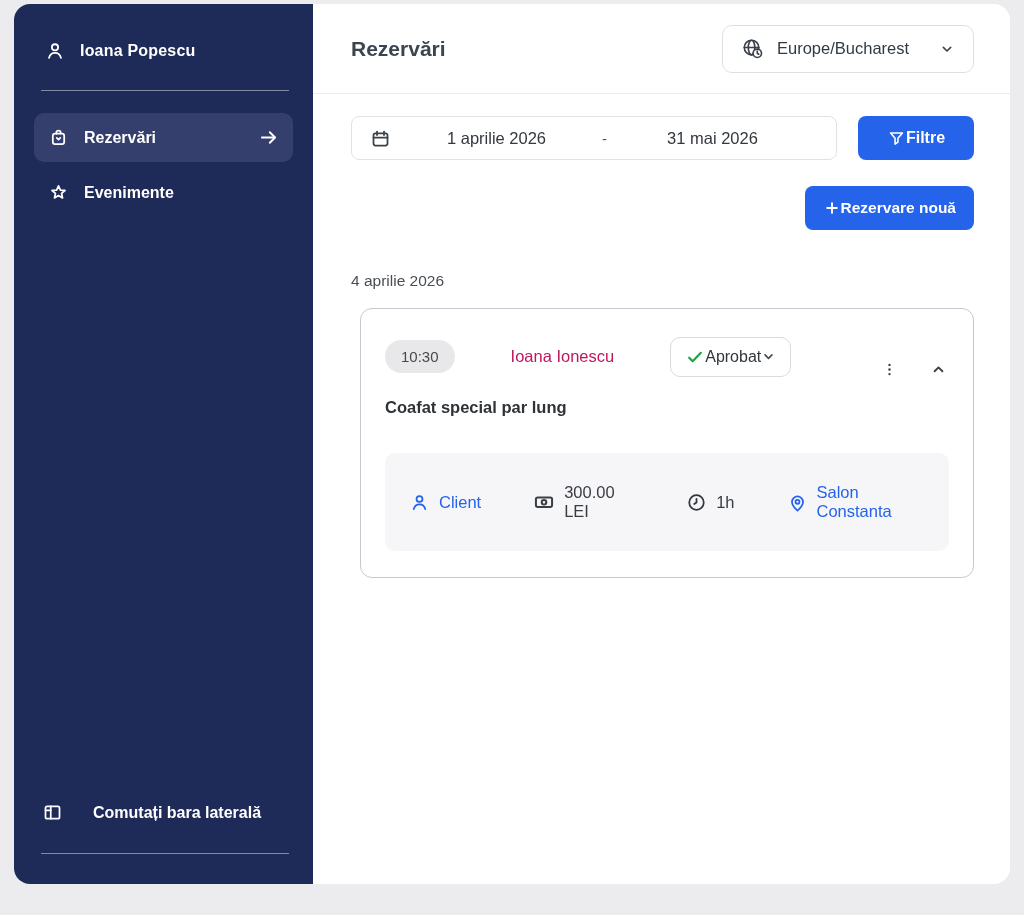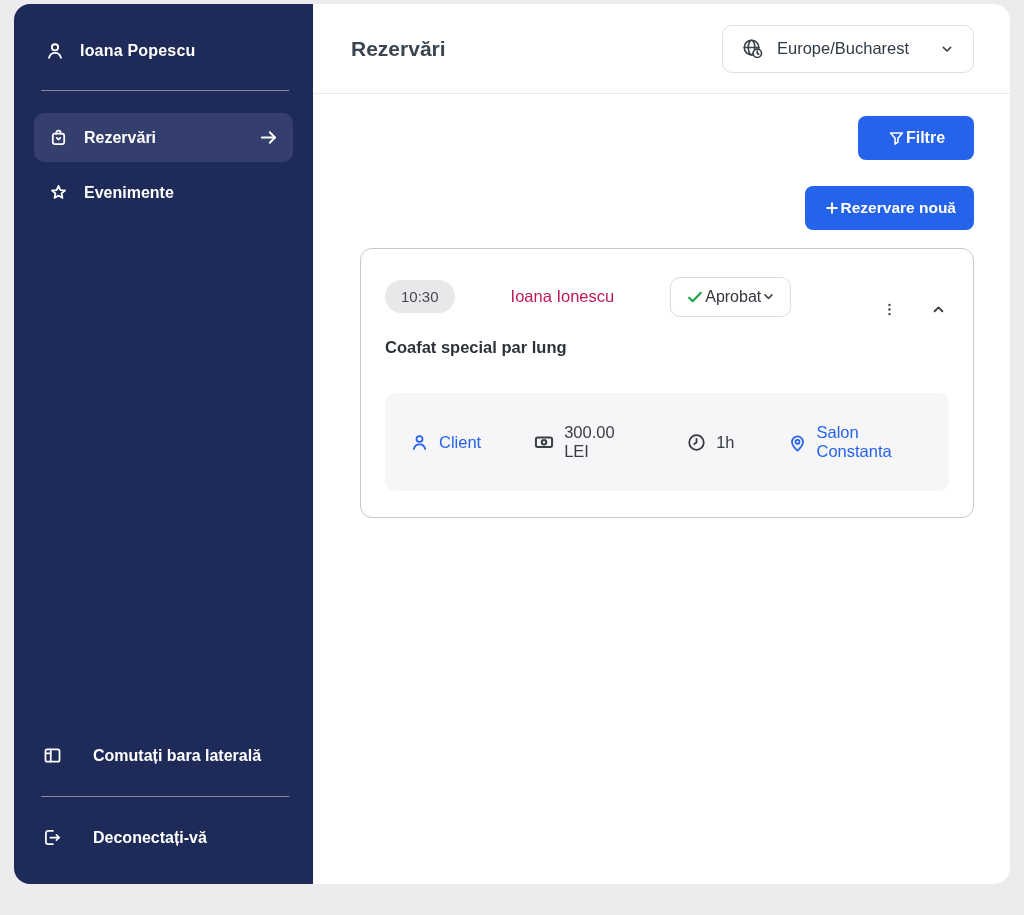--- a/index.html
+++ b/index.html
@@ -172,30 +172,20 @@
           <rect x="4" y="5" width="16" height="14" rx="2"></rect>
           <path d="M10 5v14"></path>
             <path d="M4 9.5h6"></path>
         </svg>
       </span>
       <span>Comutați bara laterală</span>
     </div>
 
     <hr class="footer-divider">
 
-    <div class="side-footer-item logout-row">
-      <span>
-        <svg width="21" height="21" viewBox="0 0 24 24" fill="none" stroke="#fff" stroke-width="2" stroke-linecap="round" stroke-linejoin="round">
-          <path d="M12.5 4.5H7A2.5 2.5 0 0 0 4.5 7v10A2.5 2.5 0 0 0 7 19.5h5.5"></path>
-          <path d="M9.5 12h10"></path>
-            <path d="M16.5 9l3 3-3 3"></path>
-        </svg>
-      </span>
-      <span>Deconectați-vă</span>
-    </div>
 
   </aside>
 
   <main class="main">
 
     <header class="main-header">
       <h1 class="page-title">Rezervări</h1>
       <div class="tz-select">
         <span>
           <svg width="23" height="23" viewBox="0 0 24 24" fill="none" stroke="#3a4149" stroke-width="1.7" stroke-linecap="round">
@@ -211,20 +201,33 @@
           <svg width="16" height="16" viewBox="0 0 24 24" fill="none" stroke="#3a4149" stroke-width="2.4" stroke-linecap="round" stroke-linejoin="round">
             <path d="M6.5 9.5l5.5 5.5 5.5-5.5"></path>
           </svg>
         </span>
       </div>
     </header>
 
     <div class="content">
 
       <div class="filter-row">
+        <div class="date-range">
+          <span>
+            <svg width="21" height="21" viewBox="0 0 24 24" fill="none" stroke="#3a4149" stroke-width="2" stroke-linecap="round">
+              <rect x="4" y="6" width="16" height="14" rx="2.2"></rect>
+              <path d="M8 4v4"></path>
+                <path d="M16 4v4"></path>
+                <path d="M4 11h16"></path>
+            </svg>
+          </span>
+          <span class="date-val">1 aprilie 2026</span>
+          <span class="date-sep">-</span>
+          <span class="date-val">31 mai 2026</span>
+        </div>
         <button class="btn-blue filtre-btn">
           <span>
             <svg width="19" height="19" viewBox="0 0 24 24" fill="none" stroke="#fff" stroke-width="2" stroke-linejoin="round">
               <path d="M4.5 5h15l-5.7 6.7v4.9l-3.6 2.5v-7.4z"></path>
             </svg>
           </span>
           <span>Filtre</span>
         </button>
       </div>
 
@@ -233,20 +236,21 @@
           <span>
             <svg width="18" height="18" viewBox="0 0 24 24" fill="none" stroke="#fff" stroke-width="2.5" stroke-linecap="round">
               <path d="M12 5.5v13"></path>
                 <path d="M5.5 12h13"></path>
             </svg>
           </span>
           <span>Rezervare nouă</span>
         </button>
       </div>
 
+      <div class="group-date">4 aprilie 2026</div>
 
       <section class="booking-card">
 
         <div class="card-top">
           <span class="time-pill">10:30</span>
           <span class="client-name">Ioana Ionescu</span>
           <div class="status-select">
             <span>
               <svg width="20" height="20" viewBox="0 0 24 24" fill="none" stroke="#1ea446" stroke-width="2.6" stroke-linecap="round" stroke-linejoin="round">
                 <path d="M5 12.8l4.2 4.2L19 7"></path>

